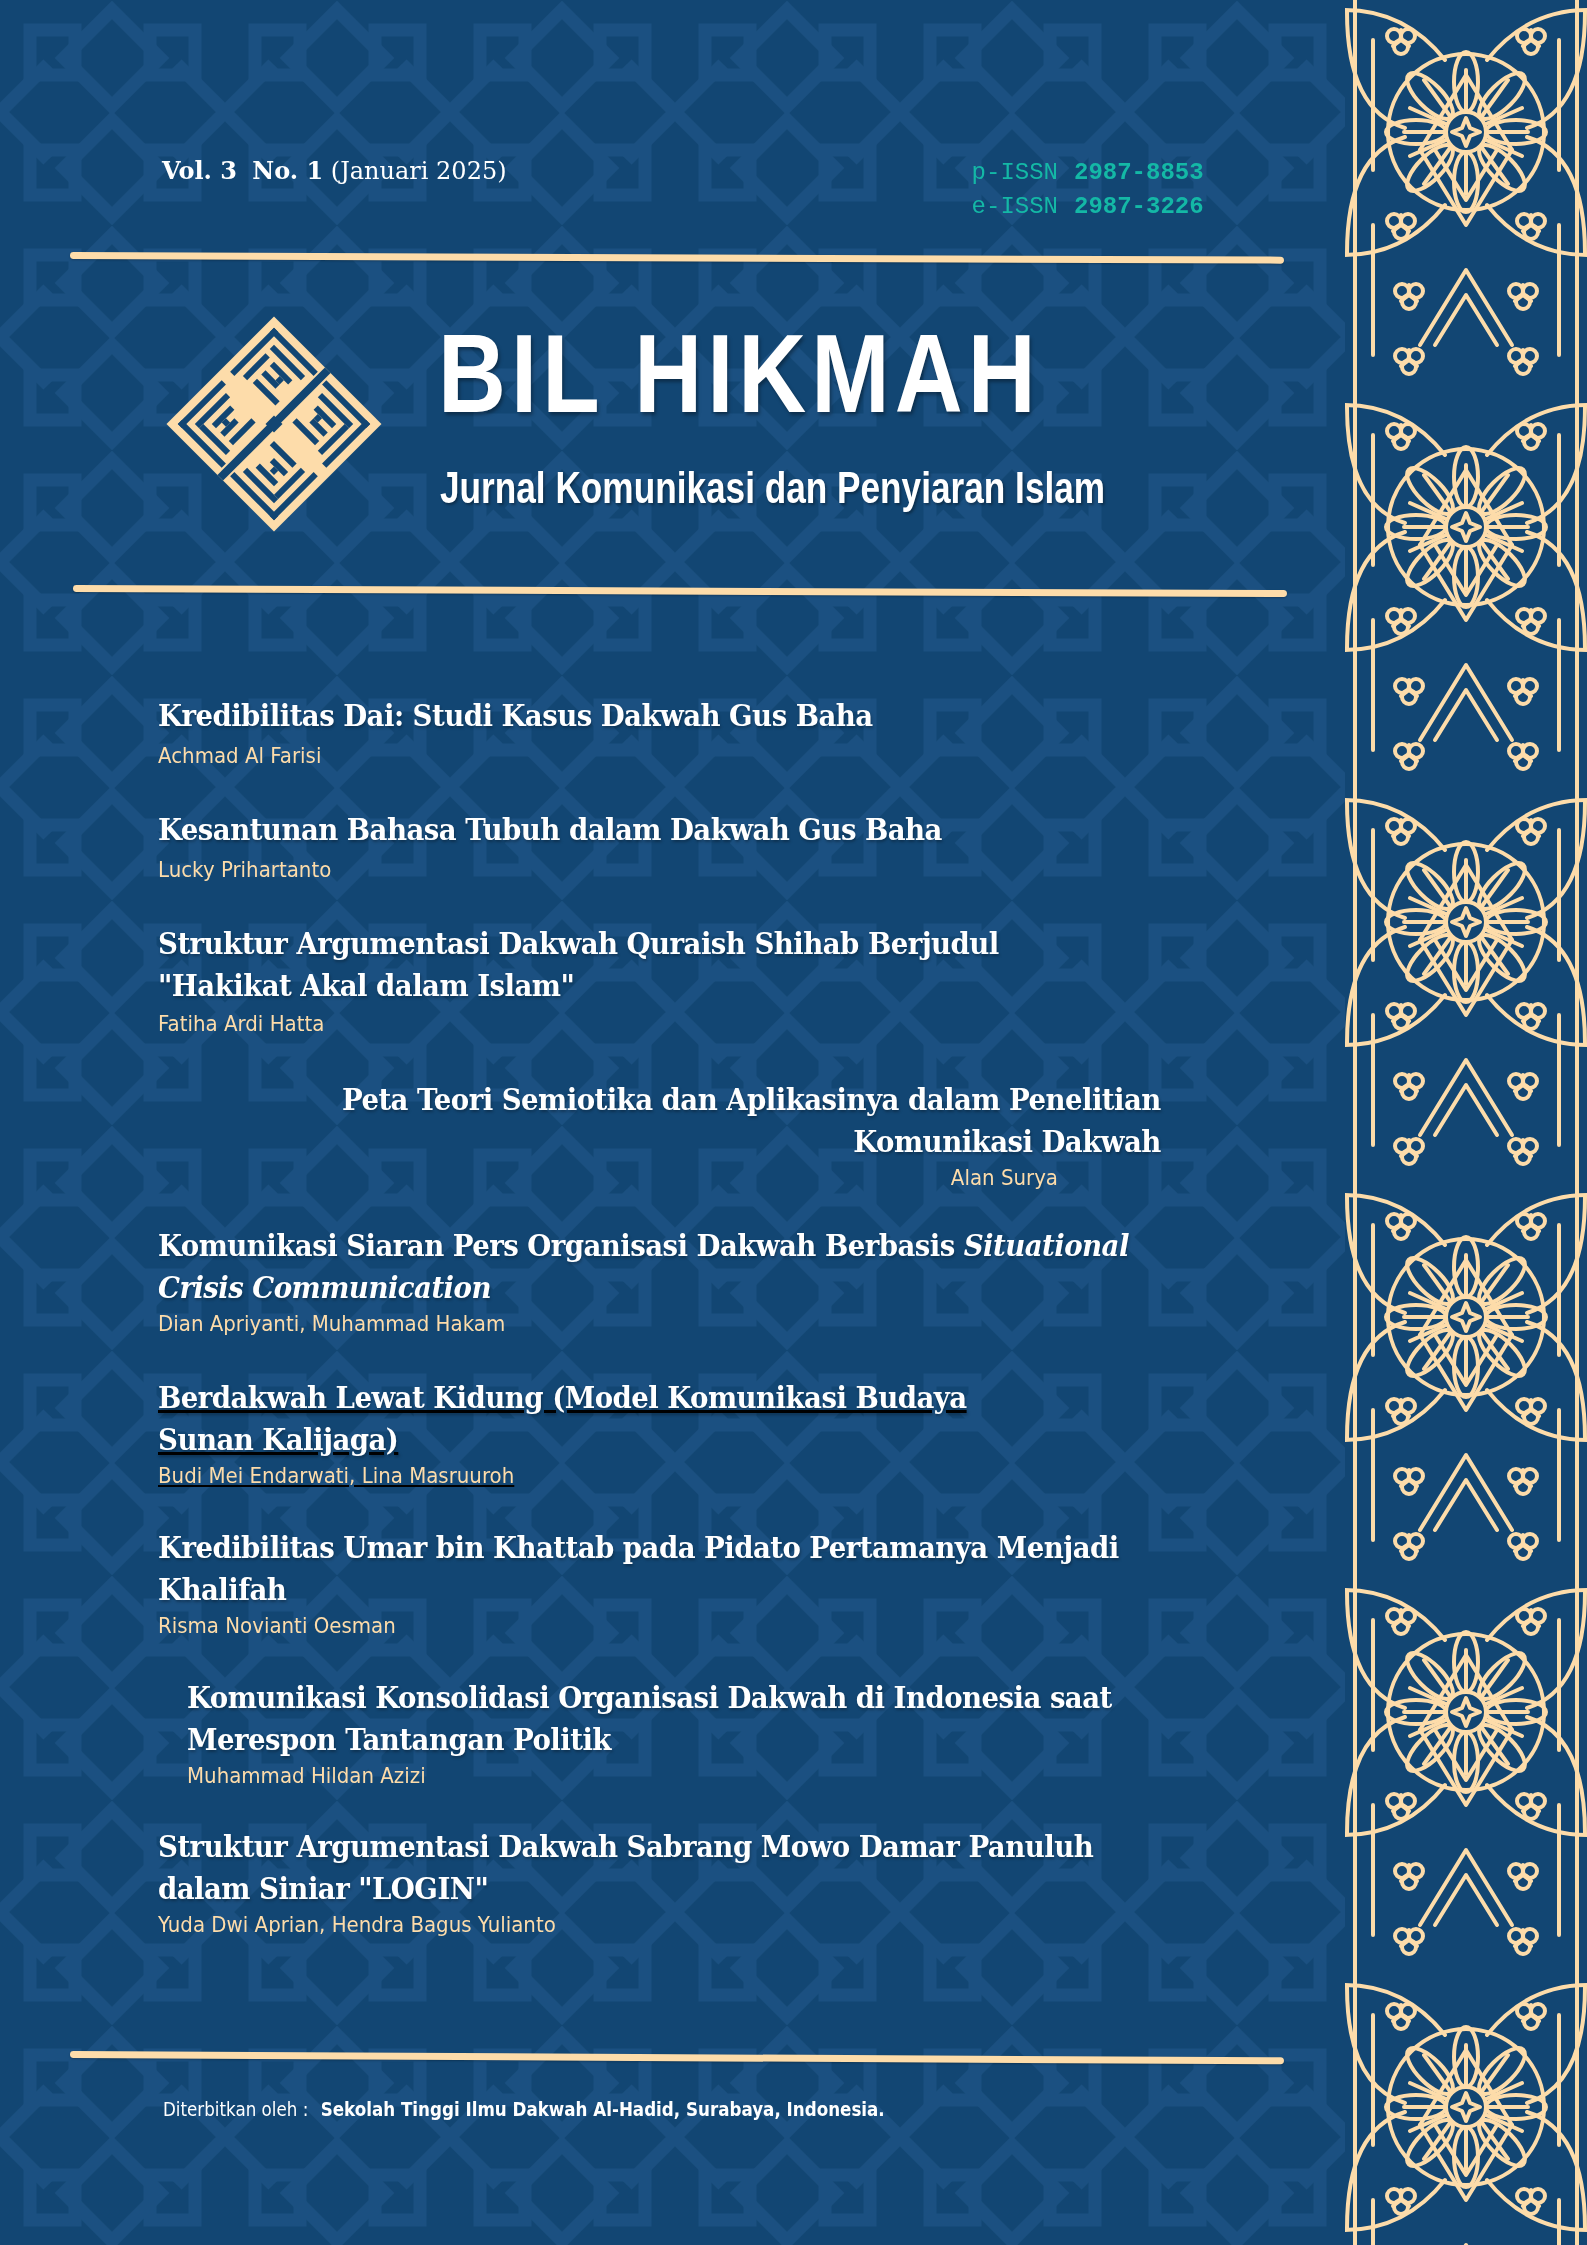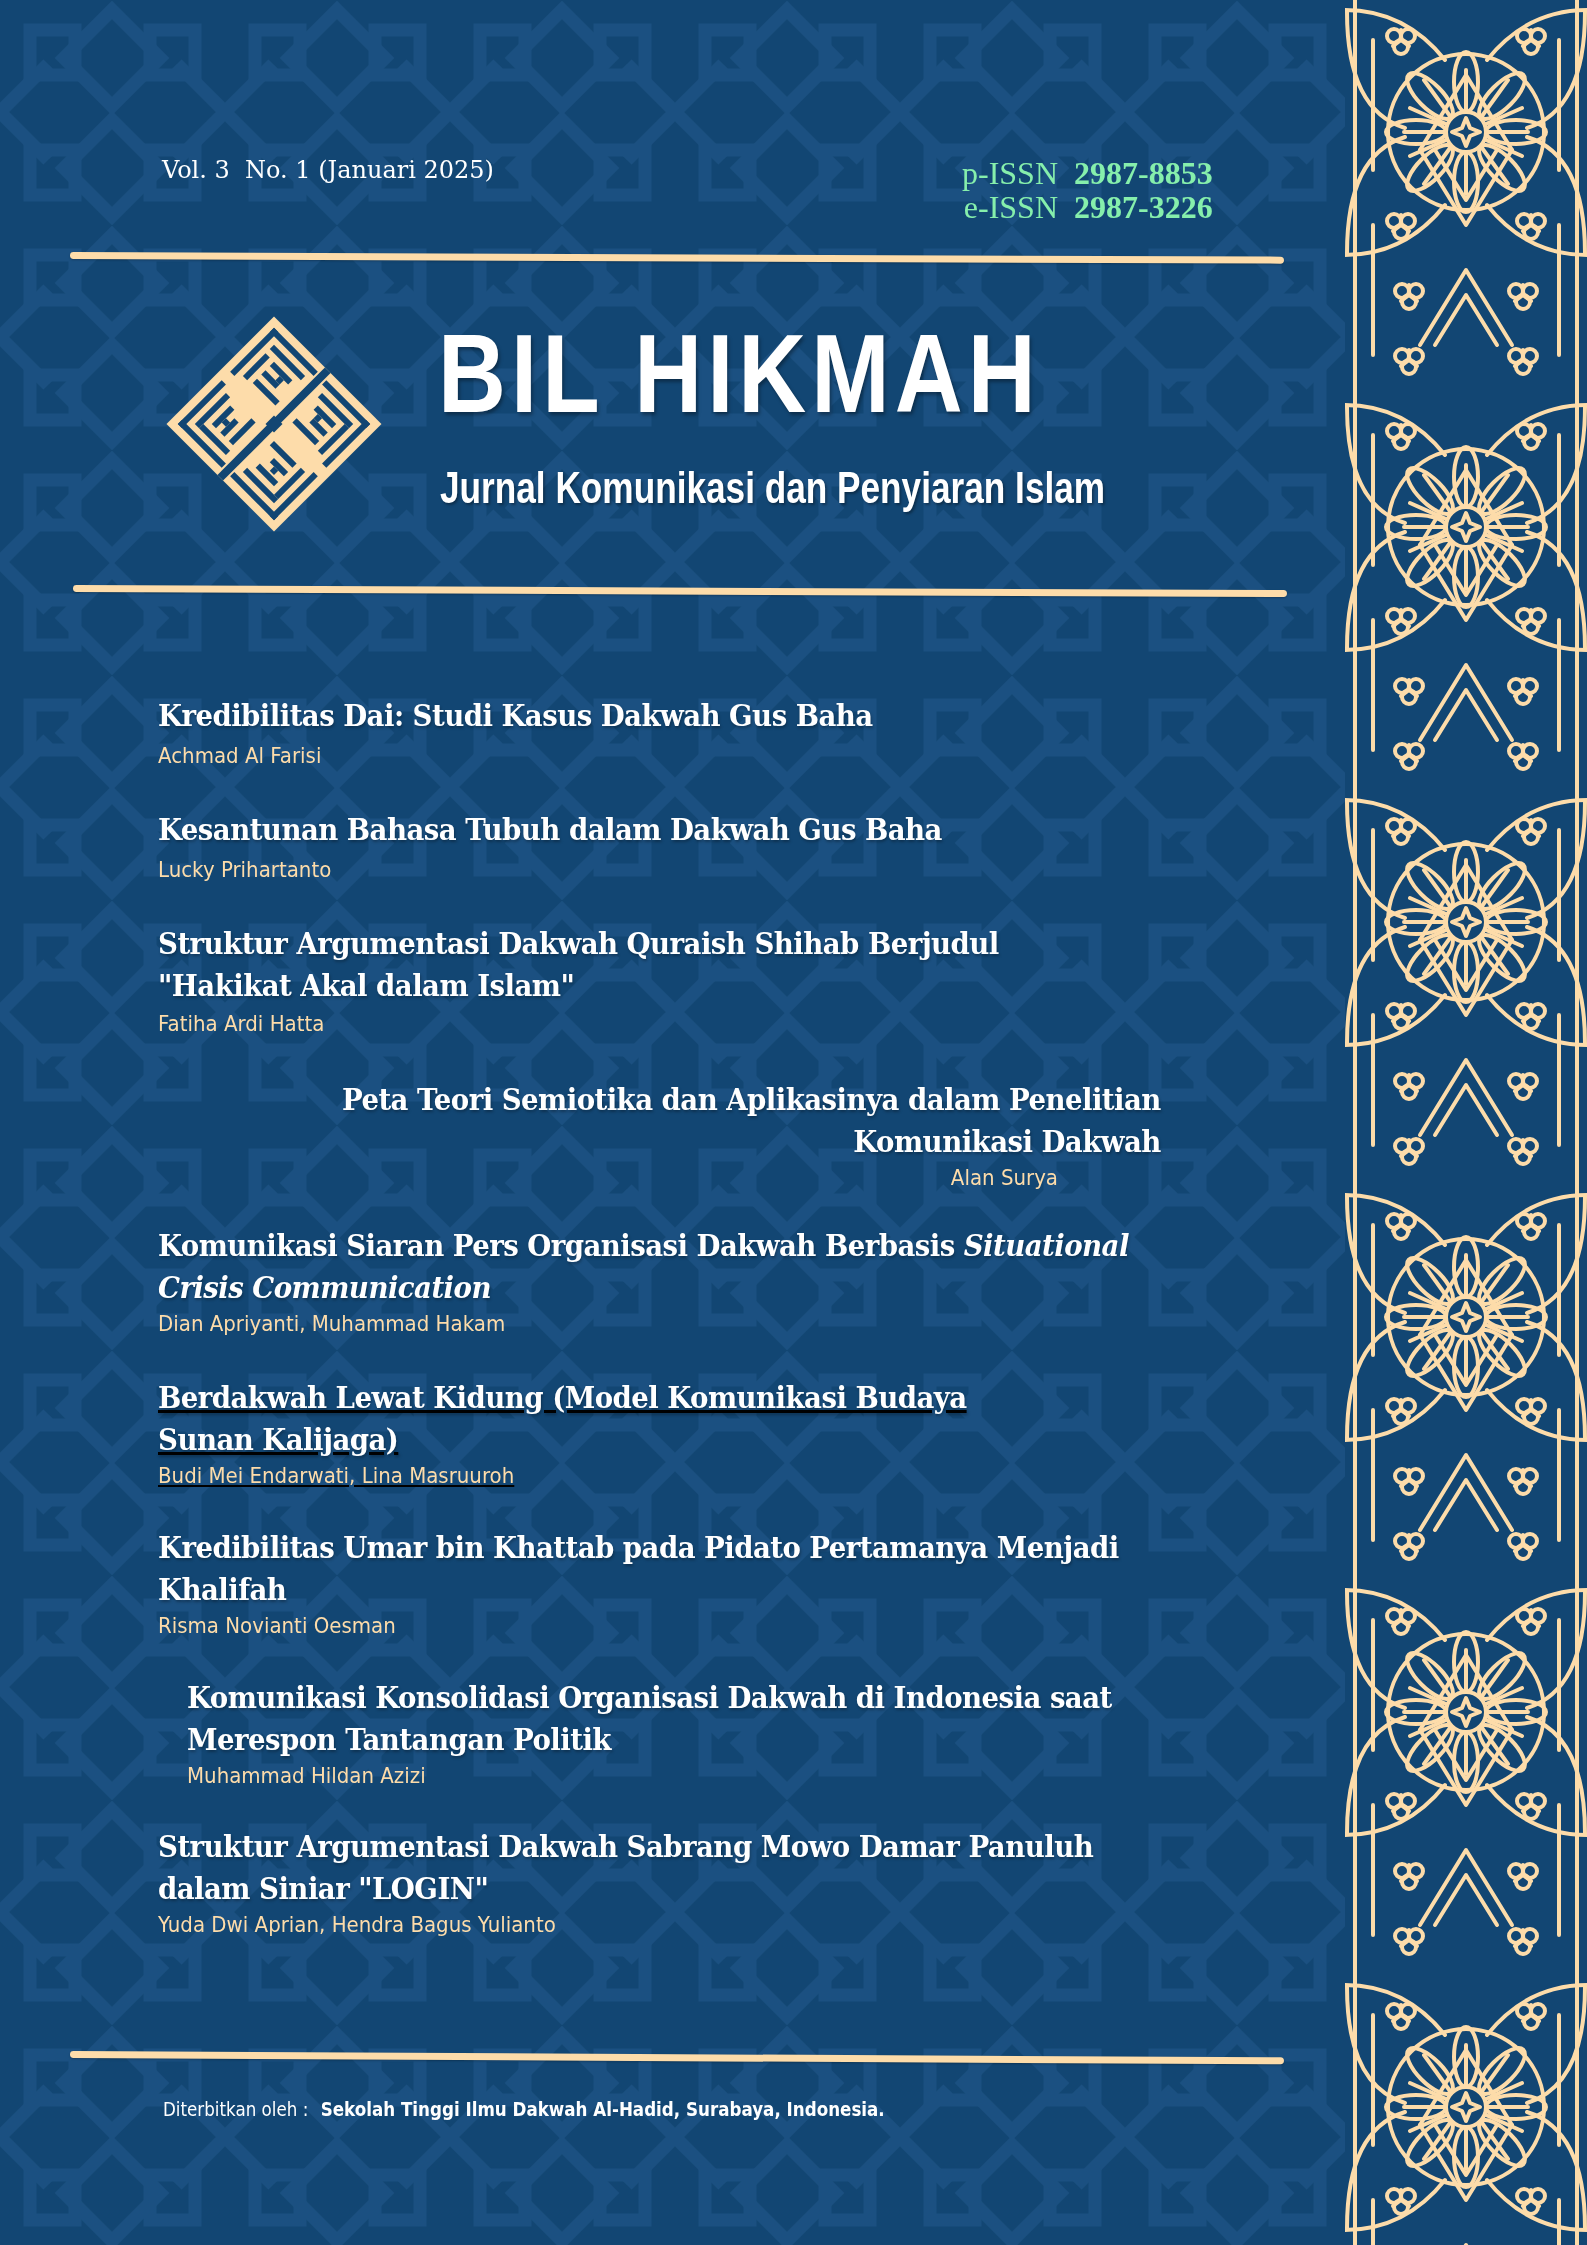--- a/index.html
+++ b/index.html
@@ -5,22 +5,22 @@
   html, body { margin:0; padding:0; }
   body {
     width:1587px; height:2245px; overflow:hidden; position:relative;
     background:#124673;
     font-family:"DejaVu Serif", serif;
   }
   .bg-pattern { position:absolute; left:0; top:0; width:1587px; height:2245px; z-index:0; }
   .content { position:absolute; left:0; top:0; width:1345px; height:2245px; z-index:2; }
 
   .meta-left { position:absolute; left:162px; top:156px; color:#fff; font-size:24px; font-family:"DejaVu Serif", serif; white-space:nowrap; }
-  .meta-left b { font-weight:normal; }
-  .meta-right { position:absolute; left:956px; top:156px; color:#86efac; font-size:32px; line-height:34px; font-family:Liberation Serif, serif; }
+  .meta-left b { font-weight:bold; }
+  .meta-right { position:absolute; left:956px; top:156px; color:#14b8a6; font-size:24px; line-height:34px; font-family:Liberation Mono, monospace; }
   .meta-right .row { white-space:nowrap; }
   .meta-right .lbl { display:inline-block; width:102px; text-align:right; margin-right:16px; }
   .meta-right .val { font-weight:bold; }
 
   .divider { position:absolute; height:7px; background:#fddcaa; border-radius:4px; box-shadow:0 1px 2px rgba(0,0,0,0.25); transform-origin:left center; }
 
   .logo { position:absolute; left:162px; top:312px; width:224px; height:224px; }
 
   .masthead-title { position:absolute; left:438px; top:318px; color:#fff; font-family:"Liberation Sans", sans-serif; font-weight:bold; font-size:112px; letter-spacing:6px; line-height:1; transform:scaleX(0.84); transform-origin:left top; text-shadow:2px 3px 4px rgba(0,0,0,0.35); white-space:nowrap; }
   .masthead-sub { position:absolute; left:440px; top:466px; color:#fff; font-family:"Liberation Sans", sans-serif; font-weight:bold; font-size:44px; line-height:1; transform:scaleX(0.8); transform-origin:left top; text-shadow:2px 2px 3px rgba(0,0,0,0.35); white-space:nowrap; }

